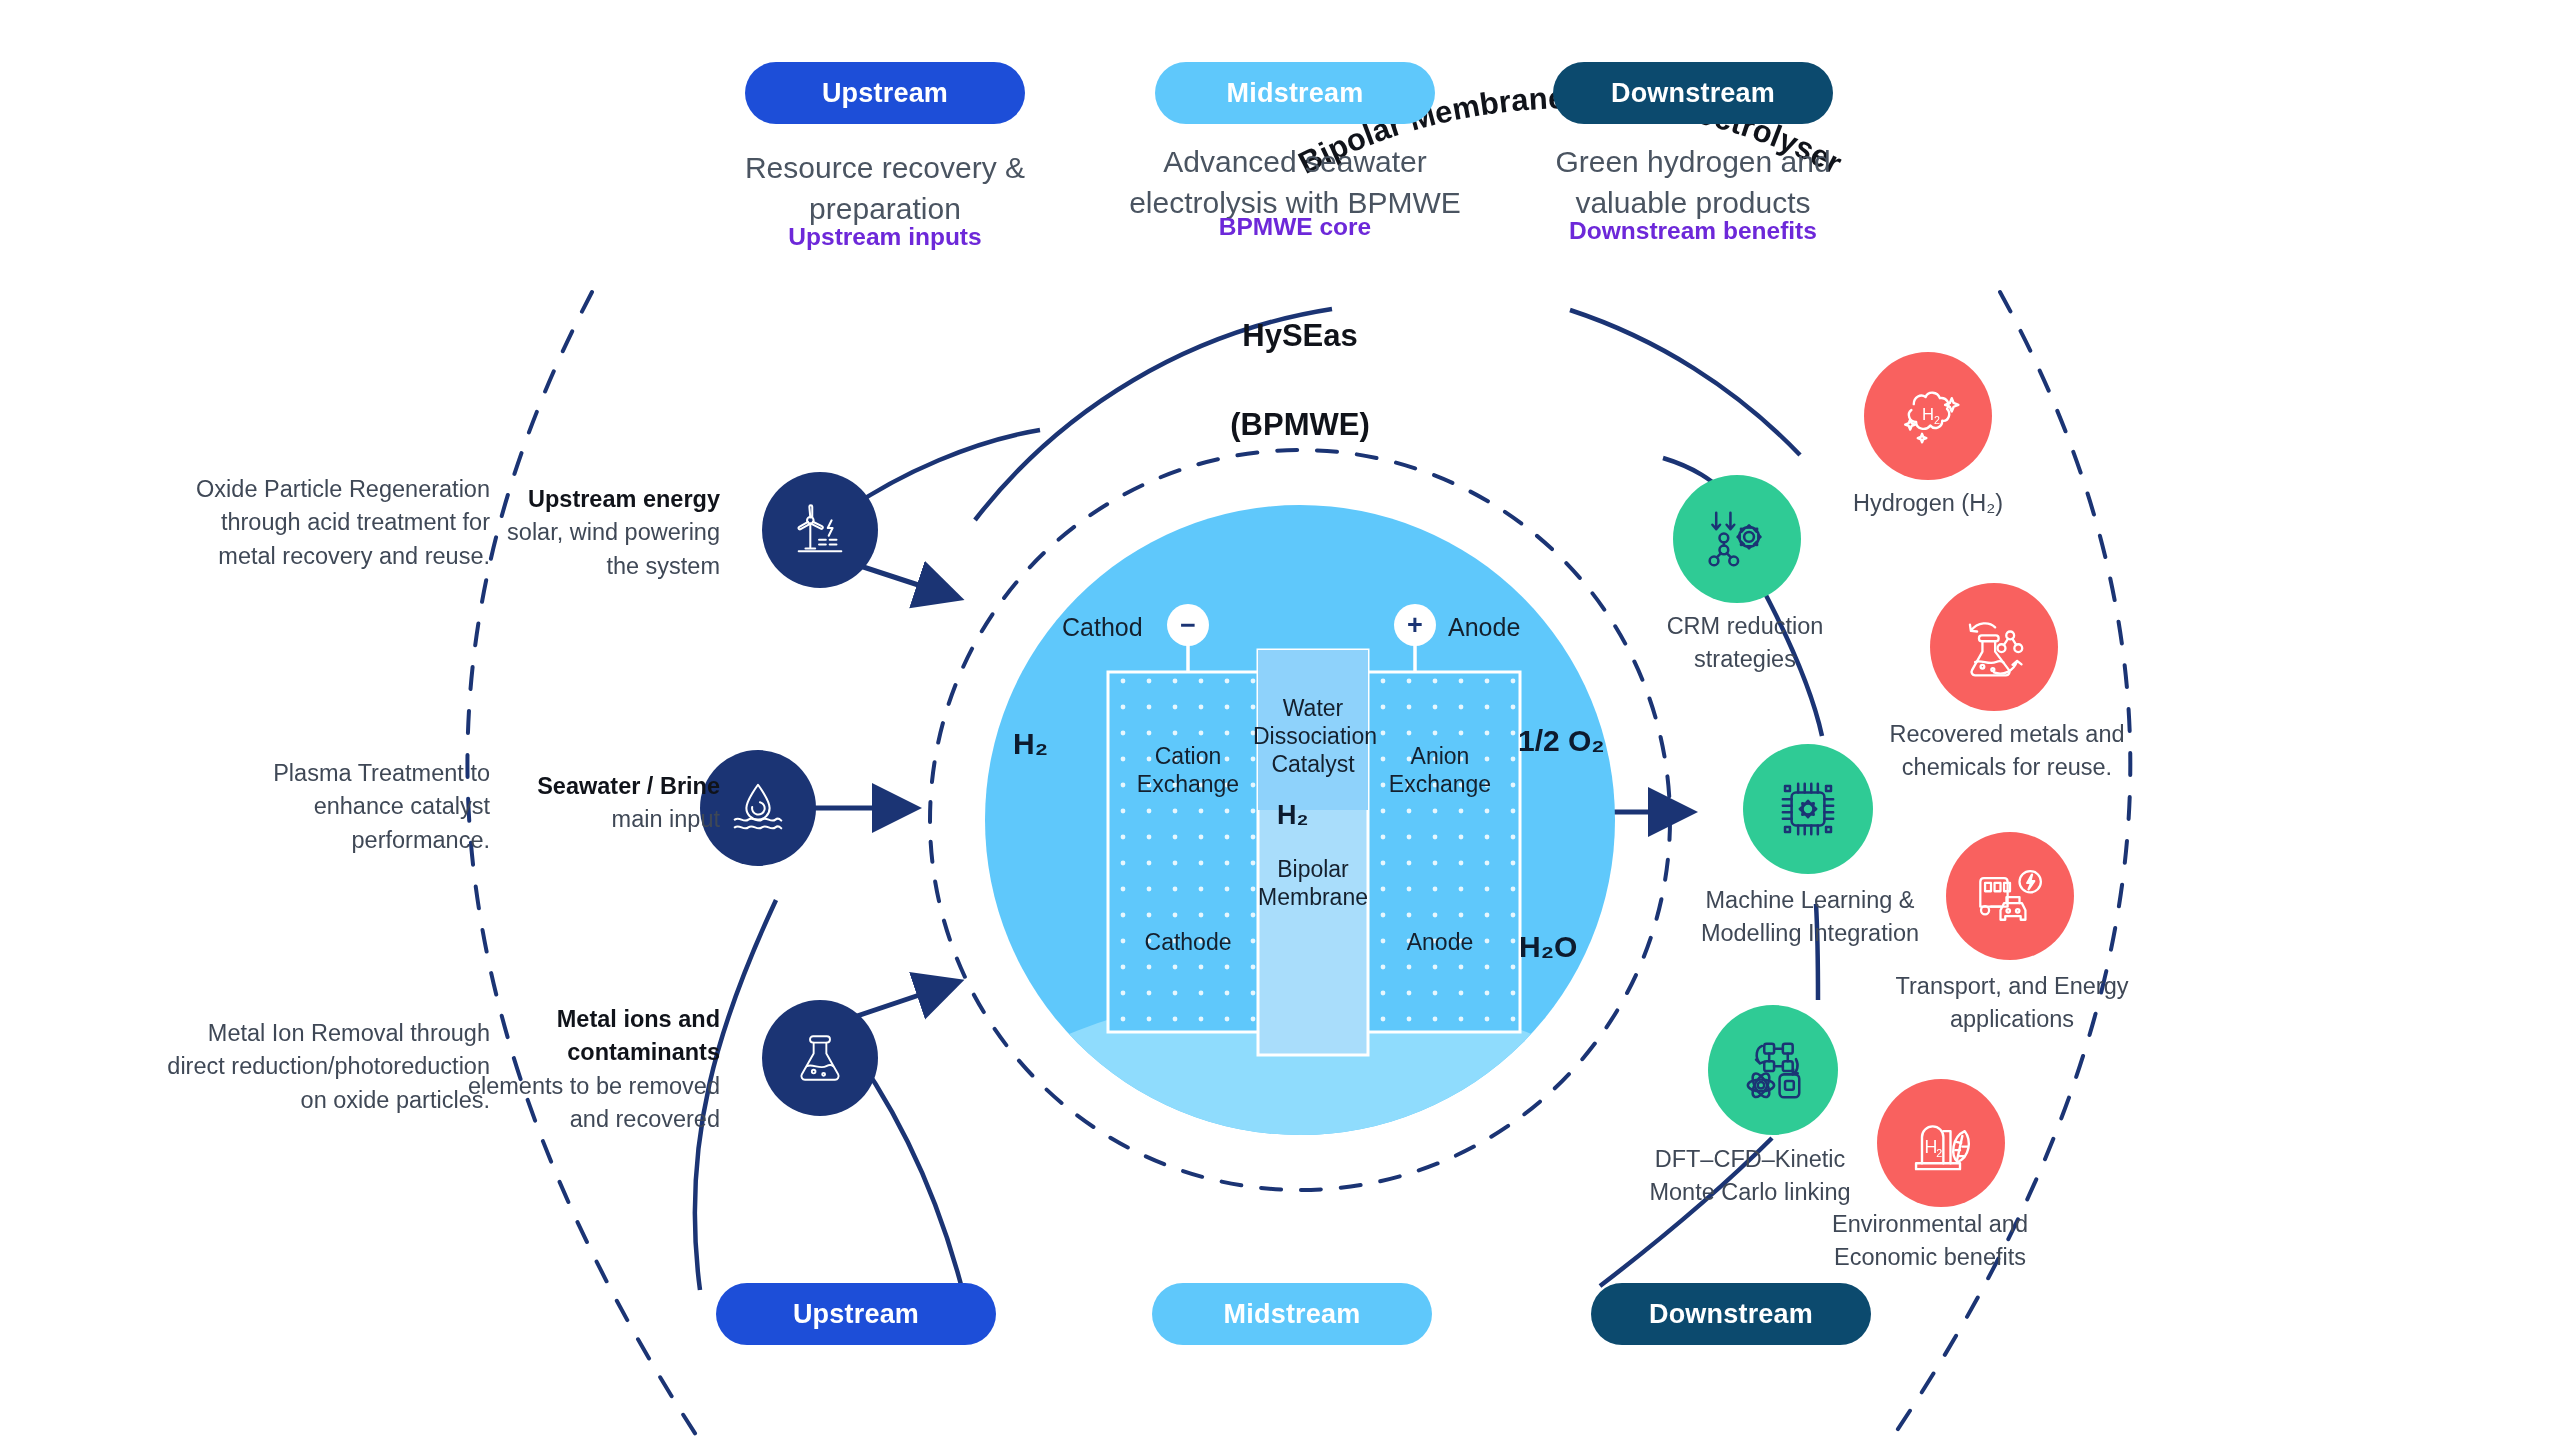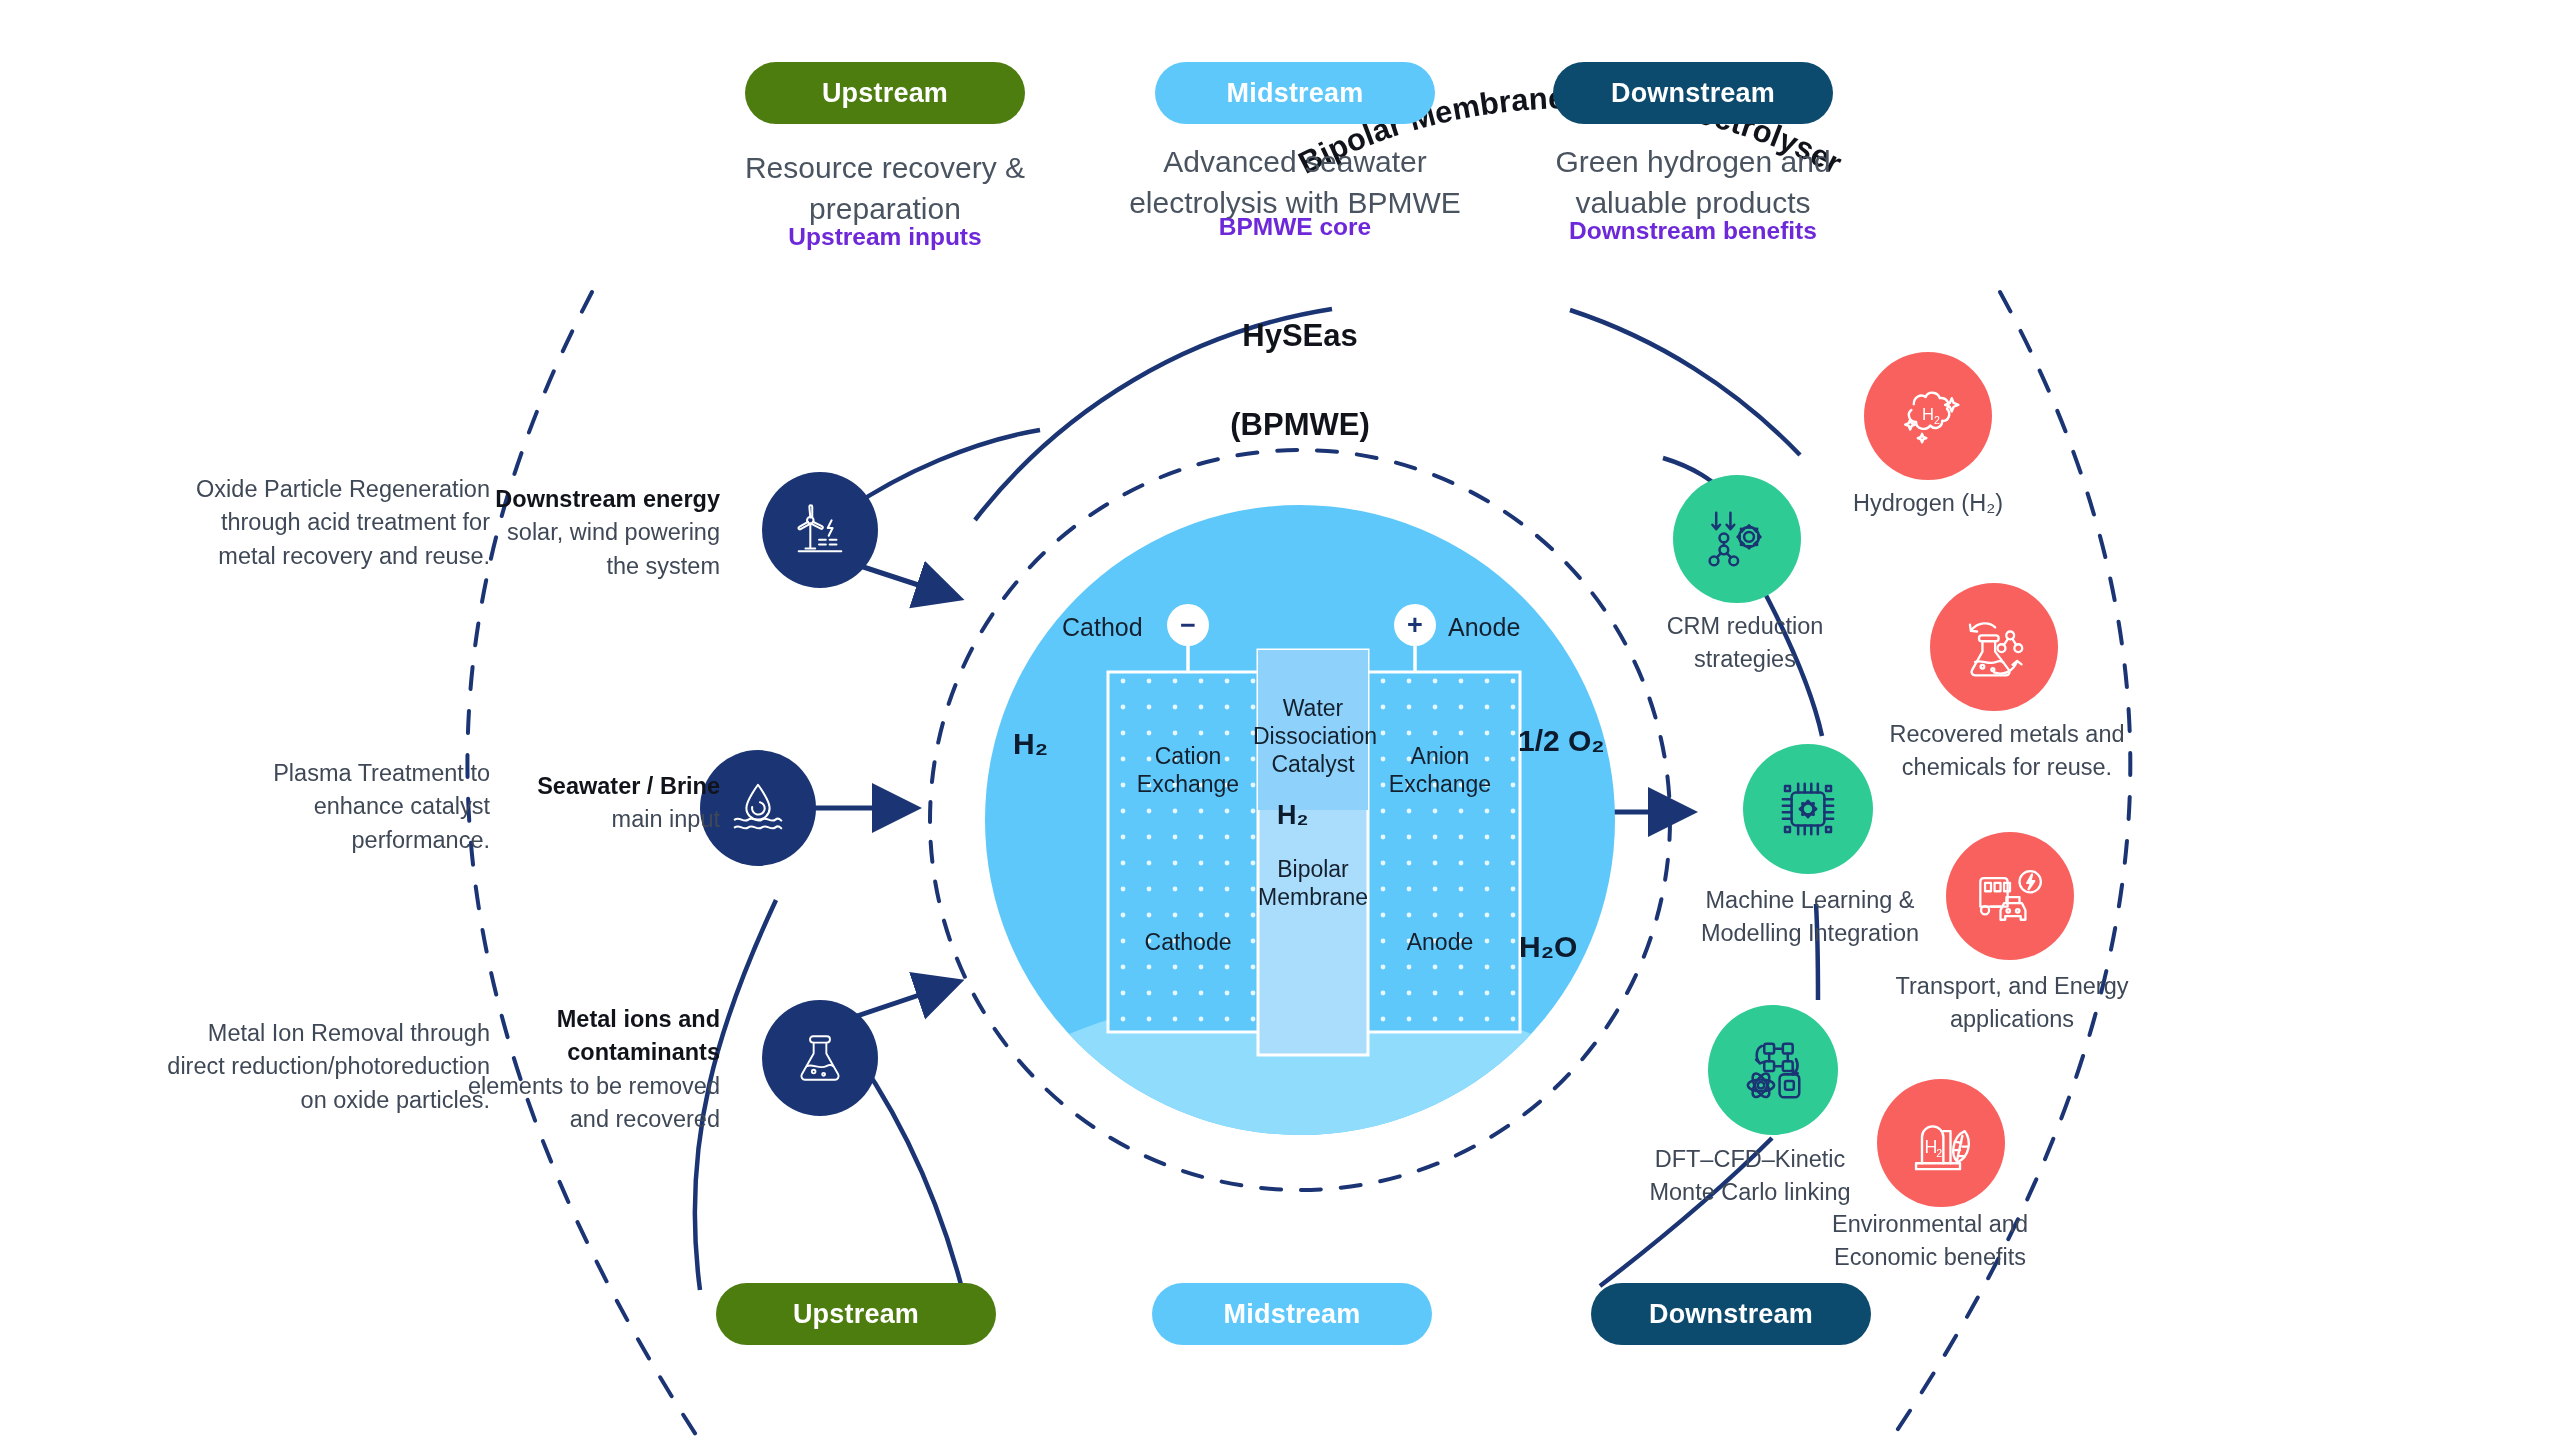--- a/index.html
+++ b/index.html
@@ -10,21 +10,21 @@
   }
   .stage{position:absolute;left:0;top:0;width:2560px;height:1441px;}
   svg.layer{position:absolute;left:0;top:0;width:2560px;height:1441px;overflow:visible;}
 
   
   .pill{
     position:absolute;display:flex;align-items:center;justify-content:center;
     border-radius:44px;color:#ffffff;font-weight:bold;letter-spacing:.2px;
     white-space:nowrap;
   }
-  .pill.up{background:#4d7c0f;}
+  .pill.up{background:#1d4ed8;}
   .pill.mid{background:#5fc8fb;}
   .pill.down{background:#0c4a6e;}
 
   
   .hdr-sub{position:absolute;text-align:center;font-size:30px;line-height:1.35;color:#4a5461;}
   .hdr-strong{position:absolute;text-align:center;font-size:24.5px;font-weight:bold;color:#6d28d9;}
 
   
   .note{position:absolute;font-size:23.5px;line-height:1.42;color:#3f4856;}
   .note.r{text-align:right;}
@@ -207,21 +207,21 @@
     <svg width="58" height="58" viewBox="0 0 64 64" fill="none" stroke="#ffffff" stroke-width="2.1" stroke-linecap="round" stroke-linejoin="round">
       <rect x="21" y="8" width="22" height="7" rx="3.4"></rect>
       <path d="M25 15 L25 27 L12 50 A4 4 0 0 0 15.6 56 L48.4 56 A4 4 0 0 0 52 50 L39 27 L39 15"></path>
       <path d="M17.5 41 C24 38 32 45 39 41 C43 39 45.4 40 46.6 41"></path>
       <circle cx="25" cy="47" r="2"></circle>
       <circle cx="36" cy="50" r="1.6"></circle>
     </svg>
   </div>
 
   <div class="note r" style="left:420px;top:483px;width:300px;">
-    <b>Downstream energy</b><br>
+    <b>Upstream energy</b><br>
     <span>solar, wind powering<br>the system</span>
   </div>
   <div class="note r" style="left:420px;top:770px;width:300px;">
     <b>Seawater / Brine</b><br>
     <span>main input</span>
   </div>
   <div class="note r" style="left:420px;top:1003px;width:300px;">
     <b>Metal ions and<br>contaminants</b><br>
     <span>elements to be removed<br>and recovered</span>
   </div>

